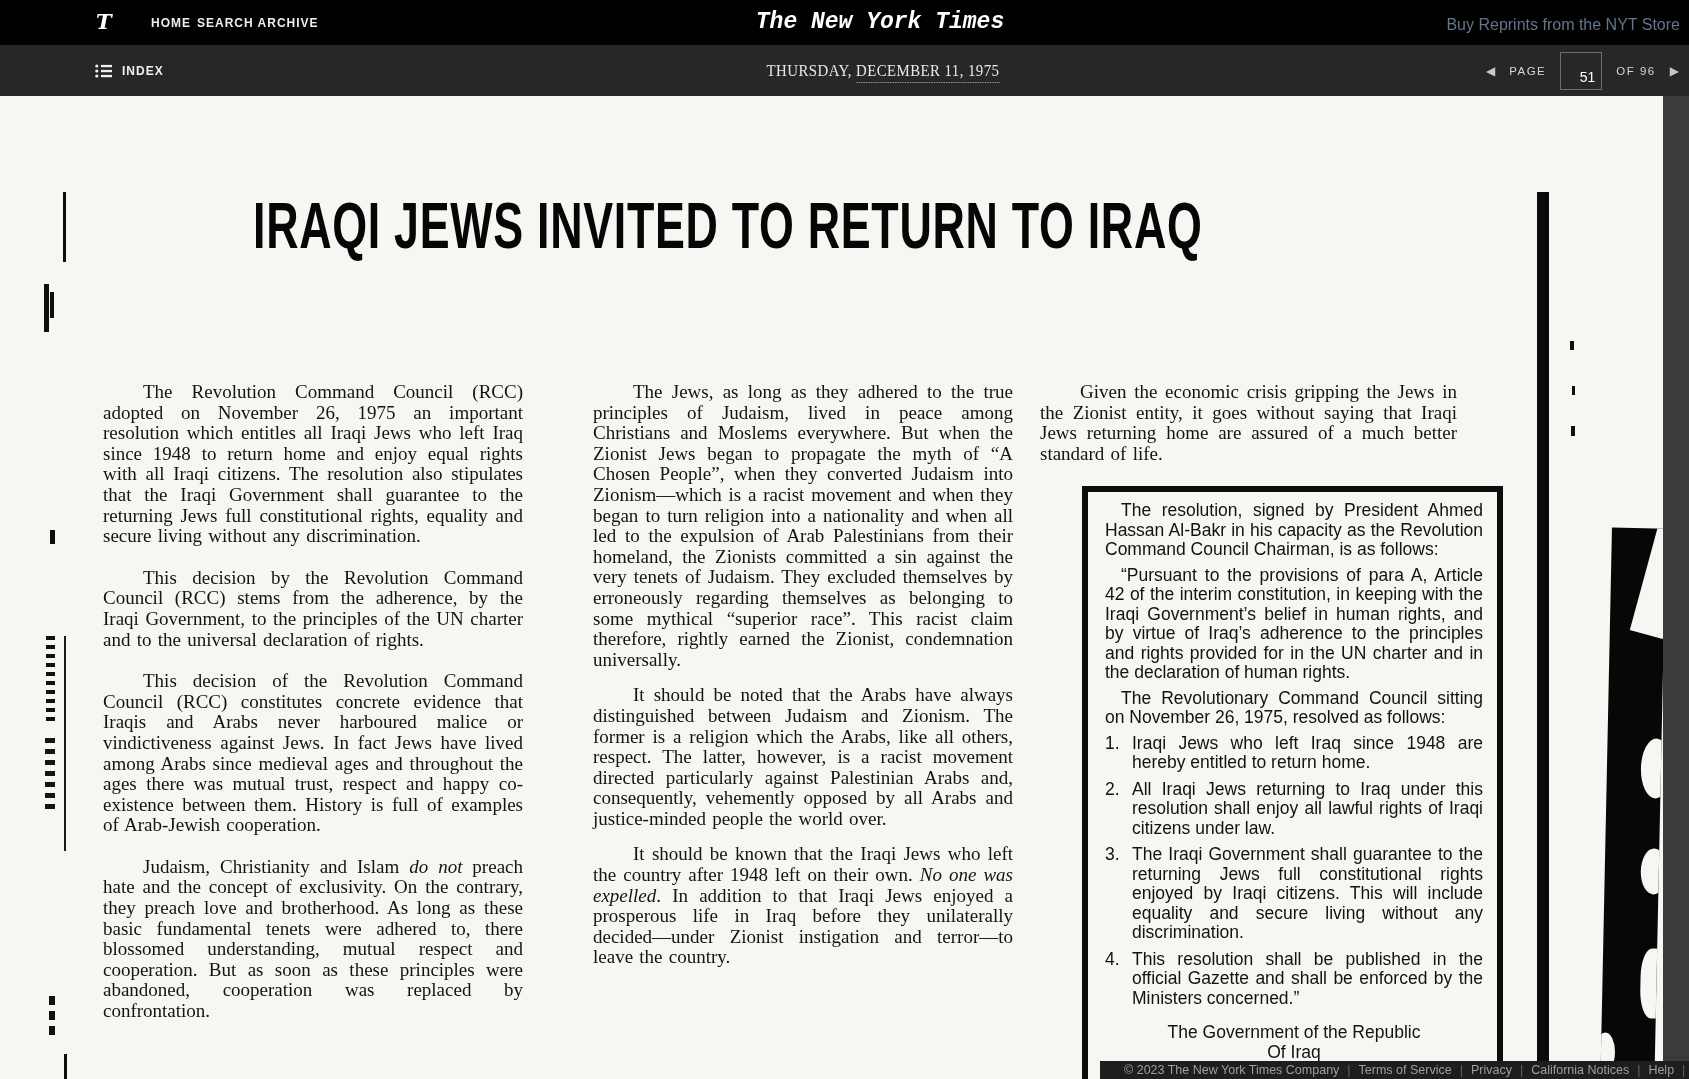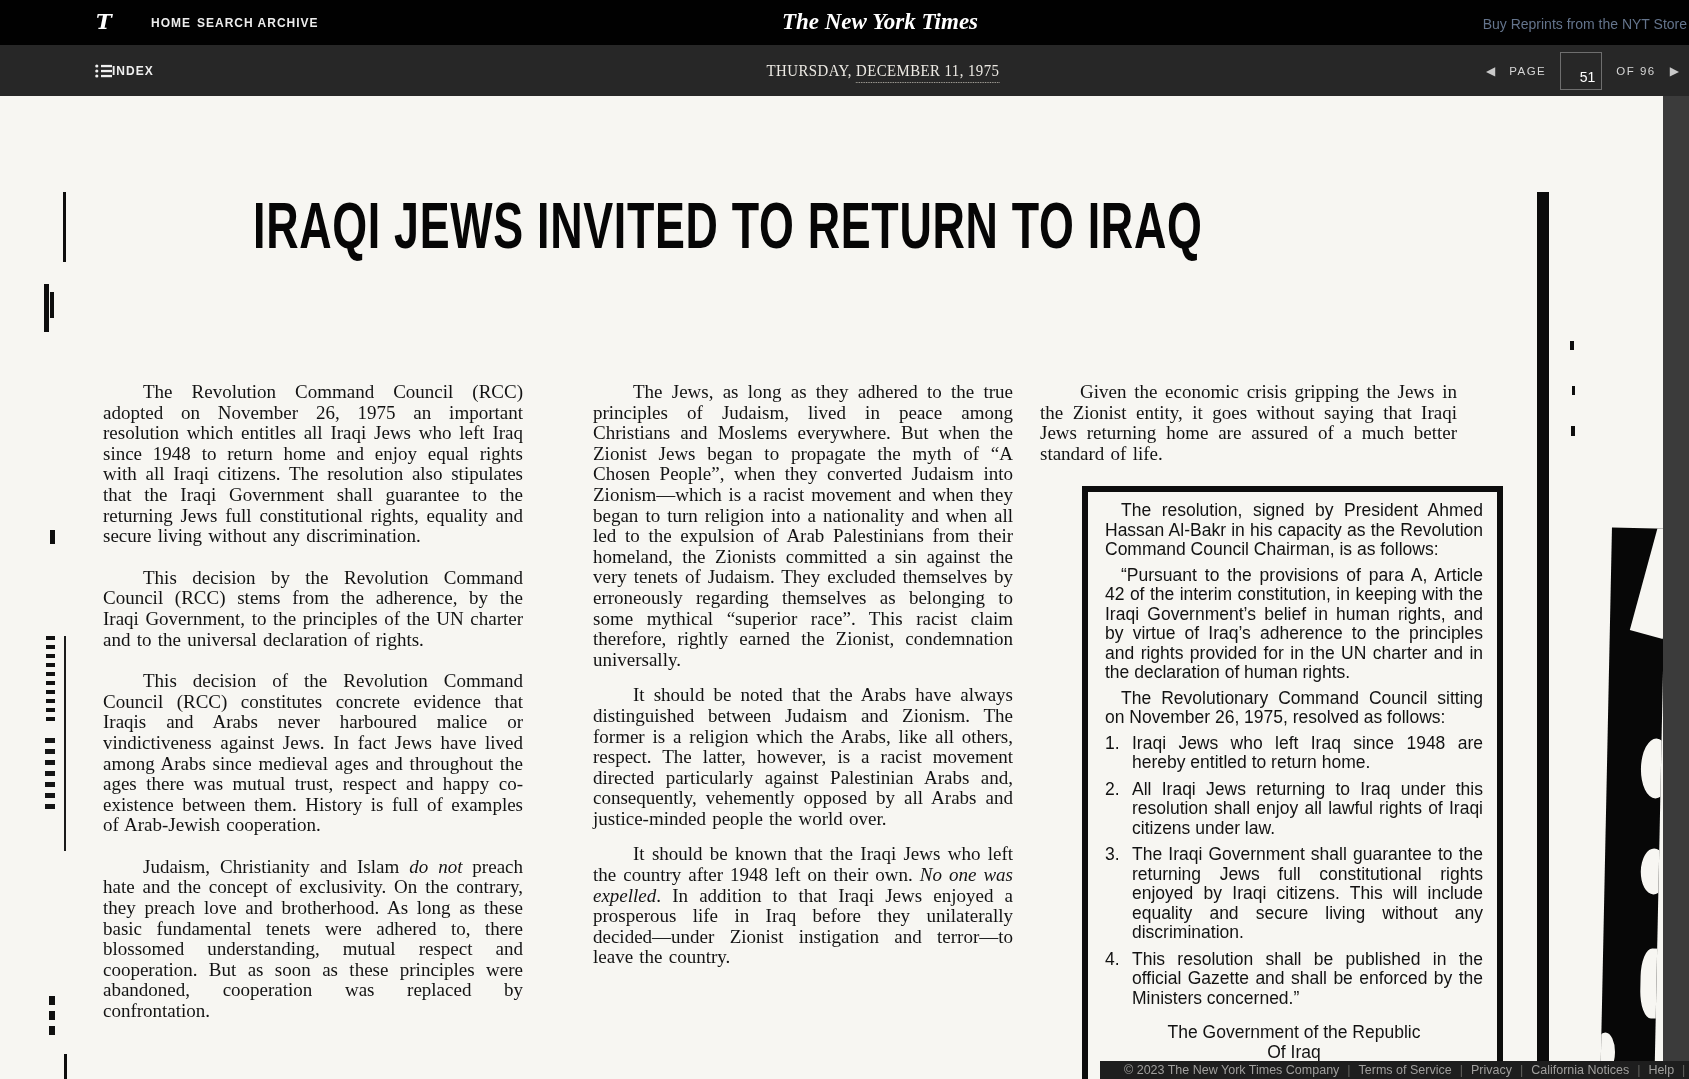--- a/index.html
+++ b/index.html
@@ -10,27 +10,27 @@
   }
   
   .bar1{position:absolute;left:0;top:0;width:1689px;height:45px;background:#010101;z-index:30;}
   .t-logo{position:absolute;left:96px;top:11px;color:#ffffff;font-family:"DejaVu Serif",serif;
     font-weight:bold;font-style:italic;font-size:21px;line-height:21px;}
   .nav-link{position:absolute;top:16px;color:#ededed;font-size:12px;font-weight:bold;
     letter-spacing:1px;text-decoration:none;cursor:pointer;}
   .home{left:119px;padding-left:32px;}
   .search{left:197px;}
   .masthead{position:absolute;left:880px;top:9px;transform:translateX(-50%);
-    color:#ffffff;font-family:Liberation Serif, serif;font-weight:bold;font-style:italic;
+    color:#ffffff;font-family:Liberation Mono, monospace;font-weight:bold;font-style:italic;
     font-size:23px;white-space:nowrap;}
-  .buy{position:absolute;right:2px;top:16px;color:#64748c;font-size:14px;cursor:pointer;}
+  .buy{position:absolute;right:9px;top:16px;color:#64748c;font-size:16px;cursor:pointer;}
 
   
   .bar2{position:absolute;left:0;top:45px;width:1689px;height:51px;background:#272727;z-index:30;}
-  .index-btn{position:absolute;left:95px;top:0;height:51px;display:flex;align-items:center;cursor:pointer;}
+  .index-btn{position:absolute;left:95px;top:0;height:51px;display:flex;align-items:center;gap:10px;cursor:pointer;}
   .index-btn span{color:#f0f0f0;font-size:12px;font-weight:bold;letter-spacing:1px;}
   .date{position:absolute;left:883px;top:0;height:51px;line-height:51px;
     transform:translateX(-50%) scaleX(0.85);white-space:nowrap;
     font-family:"Liberation Serif",serif;font-size:17.5px;color:#ece9e3;letter-spacing:.5px;}
   .date .date-under{border-bottom:1px dotted #b7b3aa;padding-bottom:2px;cursor:pointer;}
   .pager{position:absolute;right:10px;top:0;height:51px;display:flex;align-items:center;gap:14px;}
   .pager .arrow{color:#c9c9c9;font-size:12px;cursor:pointer;}
   .pager .plabel{color:#d6d6d6;font-size:11.5px;letter-spacing:1.5px;}
   .page-input{width:34px;height:24px;background:transparent;border:1px solid #6e6e6e;
     color:#ffffff;font-size:14px;text-align:right;padding:12px 6px 0 0;font-family:"Liberation Sans",sans-serif;}

